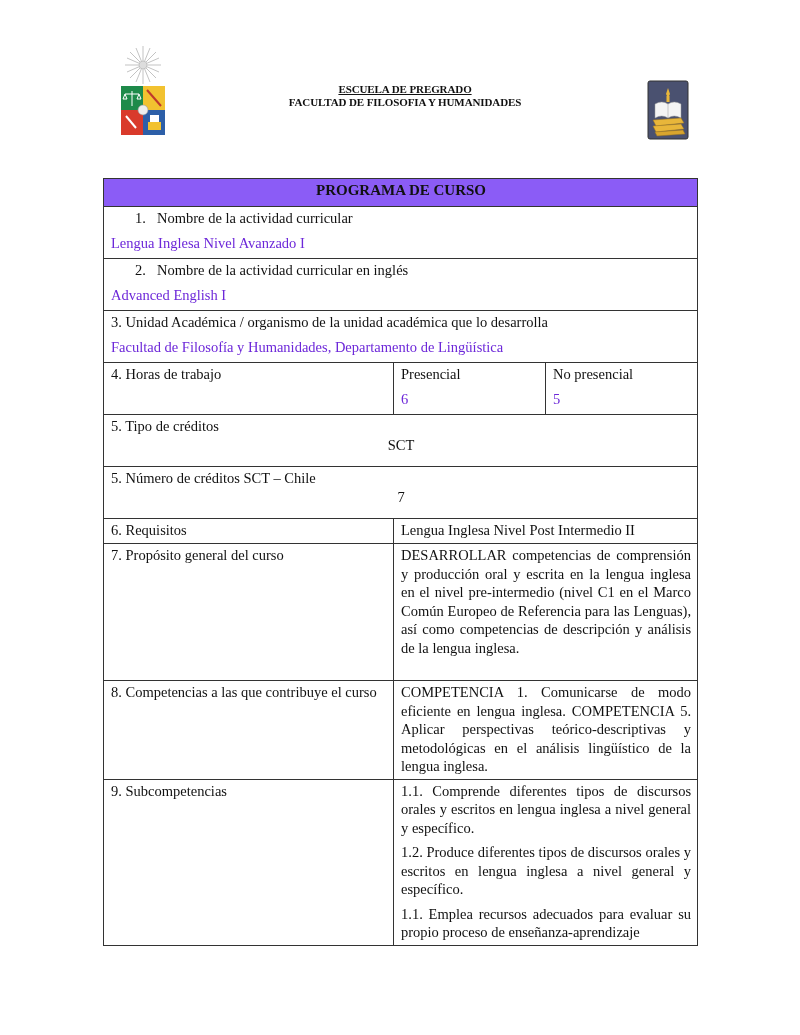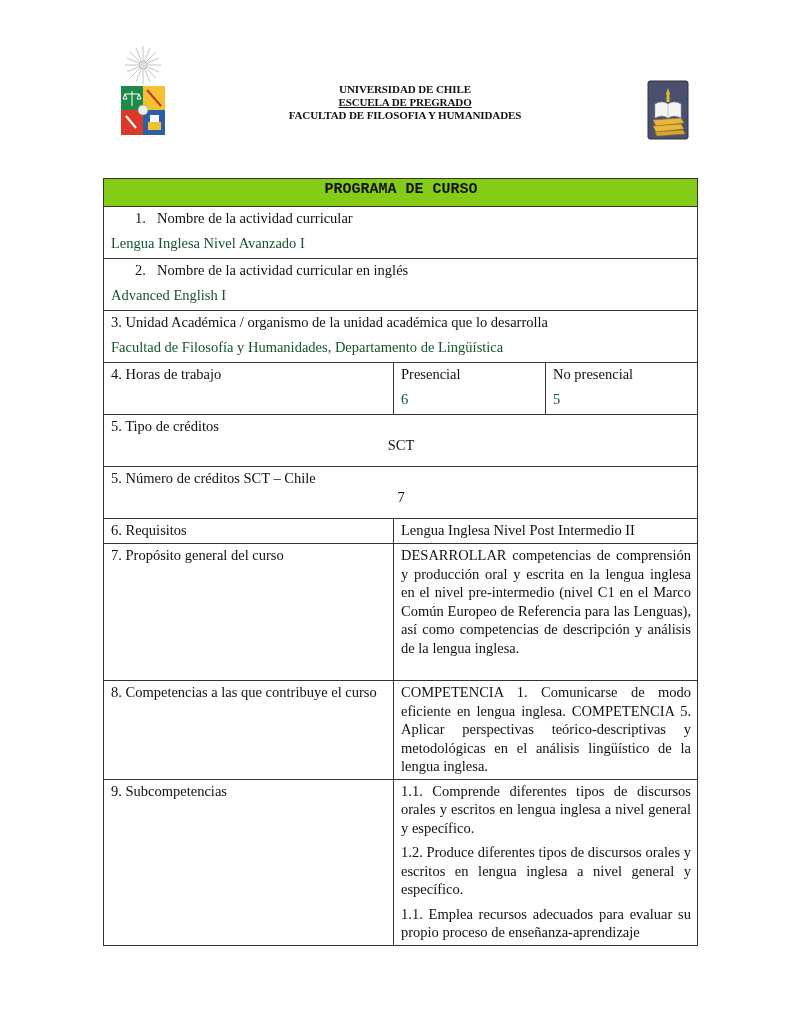--- a/index.html
+++ b/index.html
@@ -22,29 +22,28 @@
   table.prog {
     position: absolute; left: 103px; top: 178px; width: 594px;
     border-collapse: collapse; table-layout: fixed;
     font-size: 14.5px; line-height: 18.5px;
   }
   table.prog td {
     border: 1.4px solid #333; vertical-align: top;
     padding: 2px 6px 3px 7px;
   }
   td.title-cell {
-    background: #84cc16; text-align: center; font-weight: bold;
+    background: #8b5cf6; text-align: center; font-weight: bold;
     font-size: 15px; height: 22px; padding-top: 3px;
     border-bottom: 2px solid #333;
-    font-family: Liberation Mono, monospace;
   }
   .b { font-weight: normal; }
   .num-label { padding-left: 24px; font-weight: normal; display: block; }
   .num-label .n { display: inline-block; width: 22px; }
-  .plain { display: block; margin-top: 6px; color: #14532d; }
+  .plain { display: block; margin-top: 6px; color: #6d28d9; }
   .centered { display: block; text-align: center; margin-top: 0; }
   .justify { text-align: justify; }
   .sub p { margin: 0 0 6px 0; text-align: justify; }
   .sub p:last-child { margin-bottom: 0; }
 </style>
 </head>
 <body>
 
 <div class="header-block">
 
@@ -71,21 +70,20 @@
       <path d="M21 50 L19 55 L23 55 Z"></path>
     </g>
     <path d="M29 46 L43 62" stroke="#c0392b" stroke-width="2"></path>
     <circle cx="25" cy="66" r="5" fill="#eee" stroke="#999" stroke-width="0.6"></circle>
     <path d="M8 72 L18 84" stroke="#fff" stroke-width="2"></path>
     <rect x="30" y="78" width="13" height="8" fill="#f2c230"></rect>
     <rect x="32" y="71" width="9" height="7" fill="#fff"></rect>
   </svg>
 
   <div class="institution">
-    <span class="line">UNIVERSIDAD DE CHILE</span>
     <span class="line underline">ESCUELA DE PREGRADO</span>
     <span class="line">FACULTAD DE FILOSOFIA Y HUMANIDADES</span>
   </div>
 
   <svg class="logo-right" viewBox="0 0 42 60">
     <rect x="1" y="1" width="40" height="58" rx="2" fill="#4a5170" stroke="#333" stroke-width="1"></rect>
     <path d="M21 8 L23 14 L21 18 L19 14 Z" fill="#e8b63a"></path>
     <rect x="19.5" y="16" width="3" height="6" fill="#e8b63a"></rect>
     <path d="M8 24 Q15 20 21 24 Q27 20 34 24 L34 38 Q27 34 21 38 Q15 34 8 38 Z" fill="#f4f4f4" stroke="#999" stroke-width="0.5"></path>
     <line x1="21" y1="24" x2="21" y2="38" stroke="#999" stroke-width="0.5"></line>

